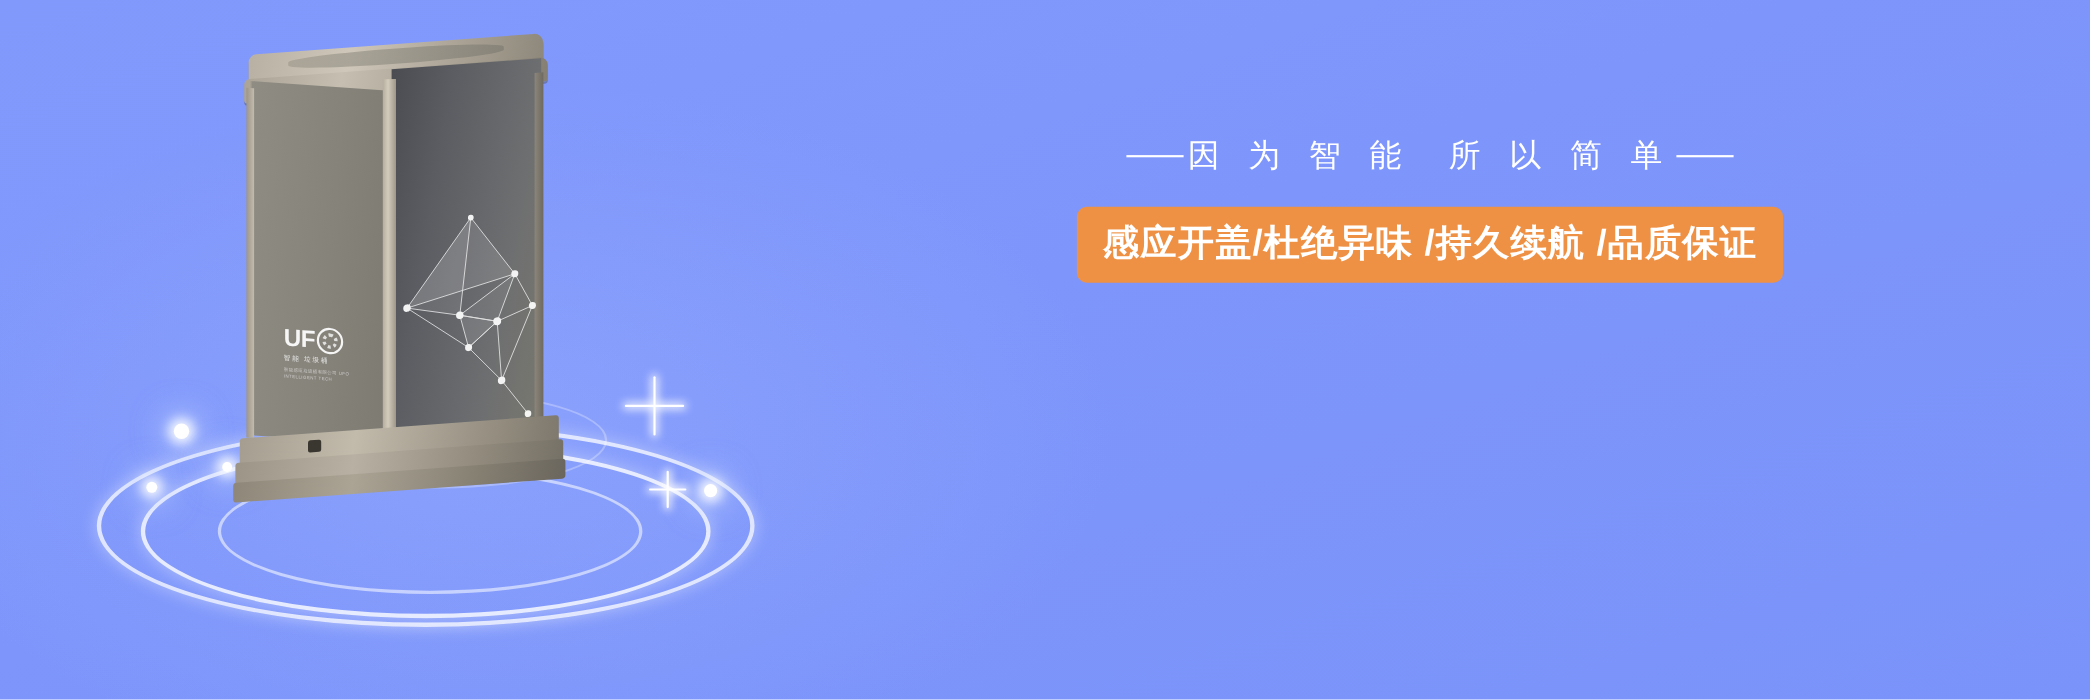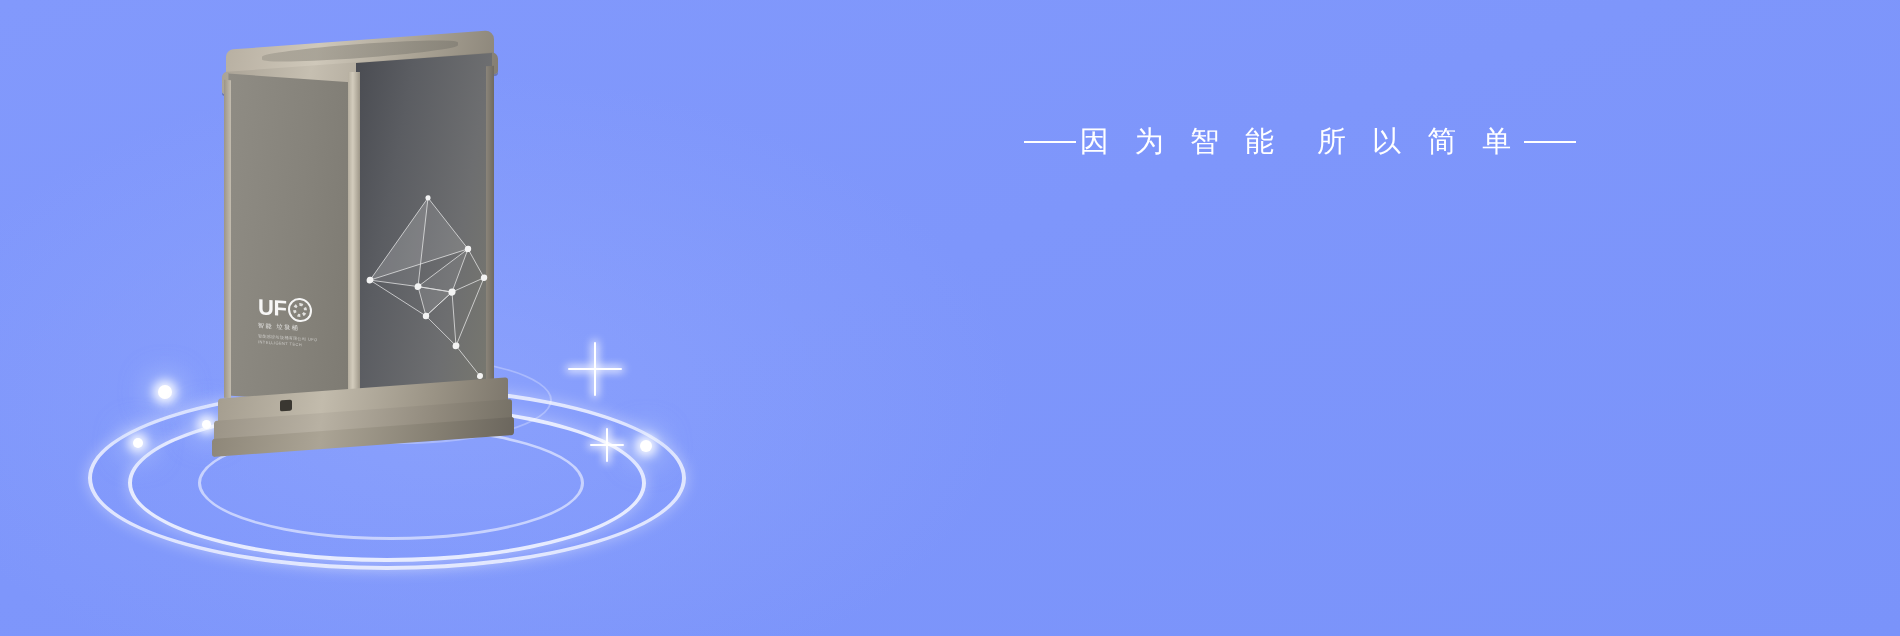--- a/index.html
+++ b/index.html
@@ -403,16 +403,19 @@
 
   <div class="copy">
 
 
     <div class="subline">
       <span class="dash"></span>
       <span class="subline-text">因 为 智 能  所 以 简 单</span>
       <span class="dash"></span>
     </div>
 
+    <div class="badge-wrap">
+      <div class="badge">感应开盖/杜绝异味 /持久续航 /品质保证</div>
+    </div>
 
   </div>
 
 </div>
 
 </body></html>

